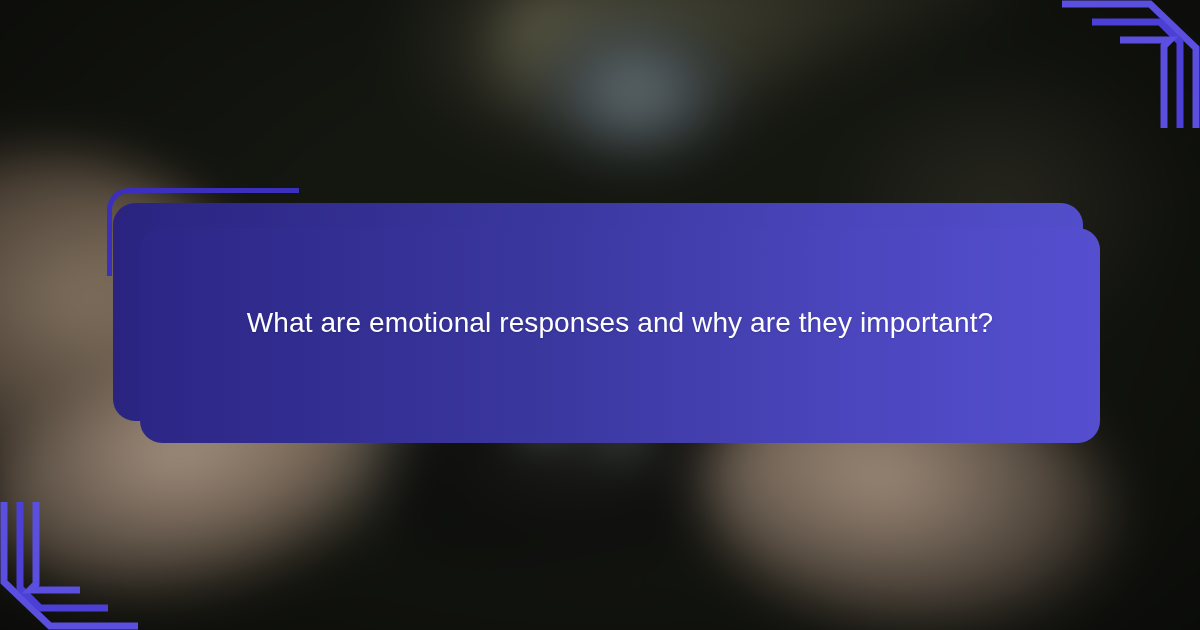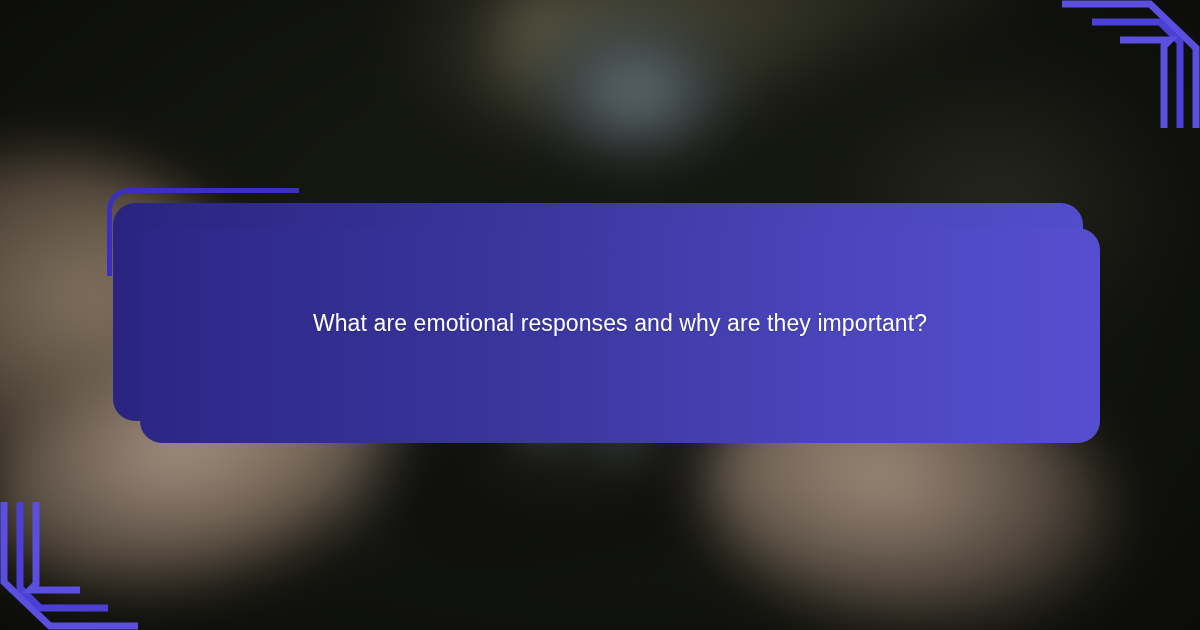--- a/index.html
+++ b/index.html
@@ -125,21 +125,21 @@
   .card-title {
     position:absolute;
     left:140px; top:203px;
     width:960px; height:240px;
     display:flex;
     align-items:center;
     justify-content:center;
     padding:0 70px;
     text-align:center;
     color:#ffffff;
-    font-size:23px;
+    font-size:28px;
     line-height:1.42;
     font-weight:400;
     letter-spacing:0.1px;
     text-shadow:0 1px 2px rgba(0,0,0,0.18);
   }
 </style>
 </head>
 <body>
 
 <div id="stage">

